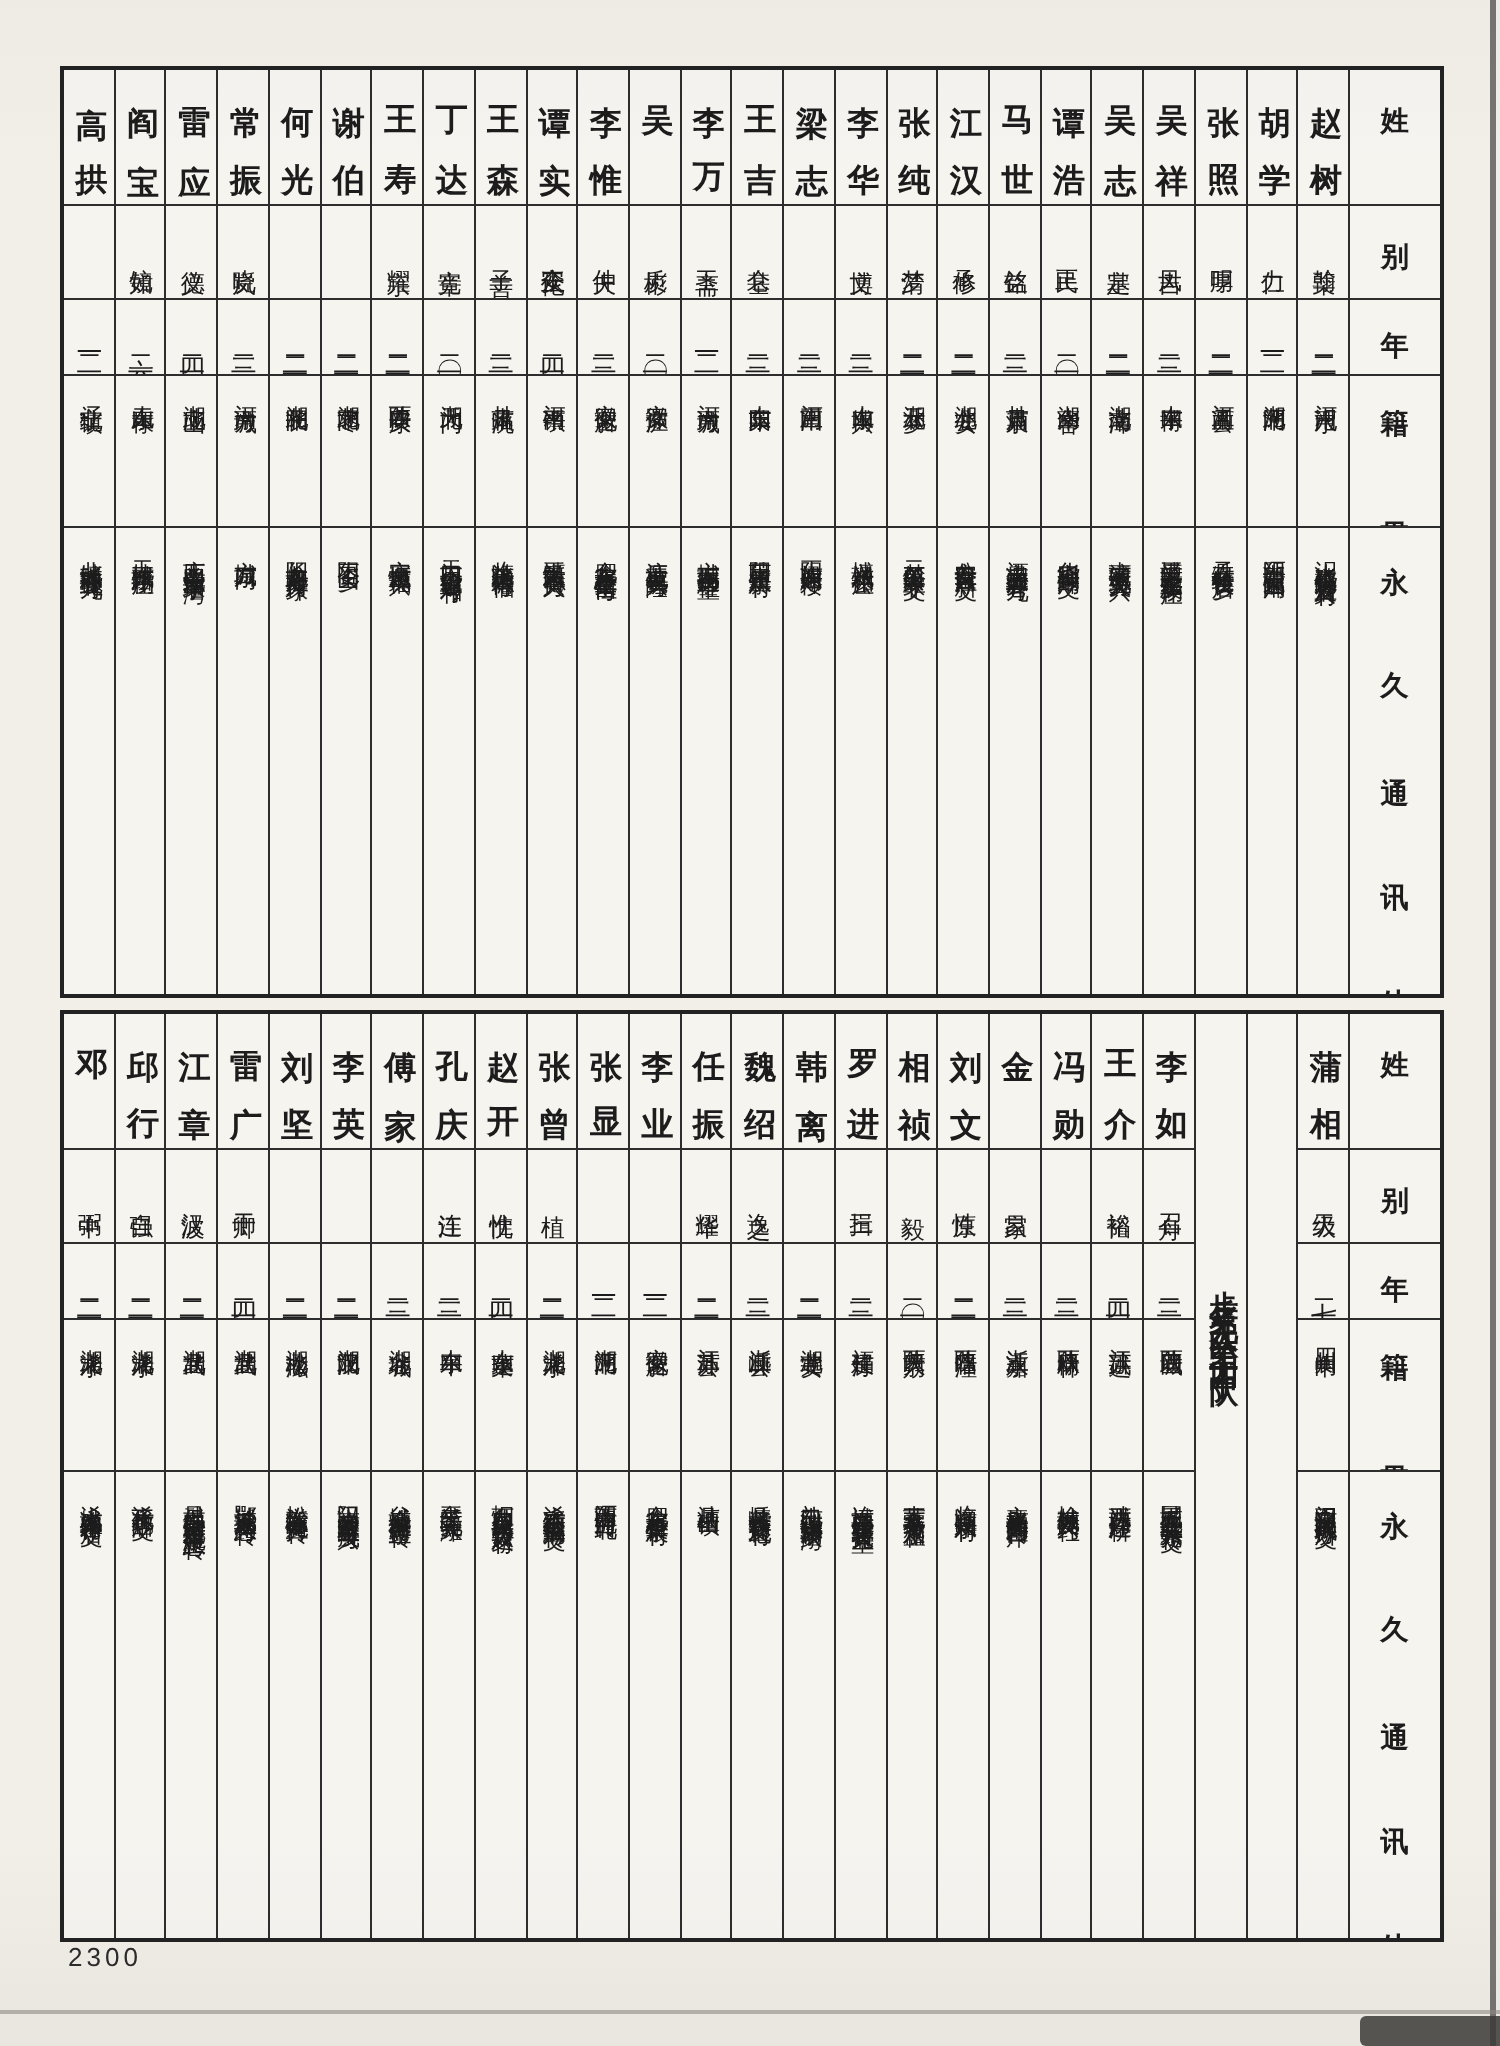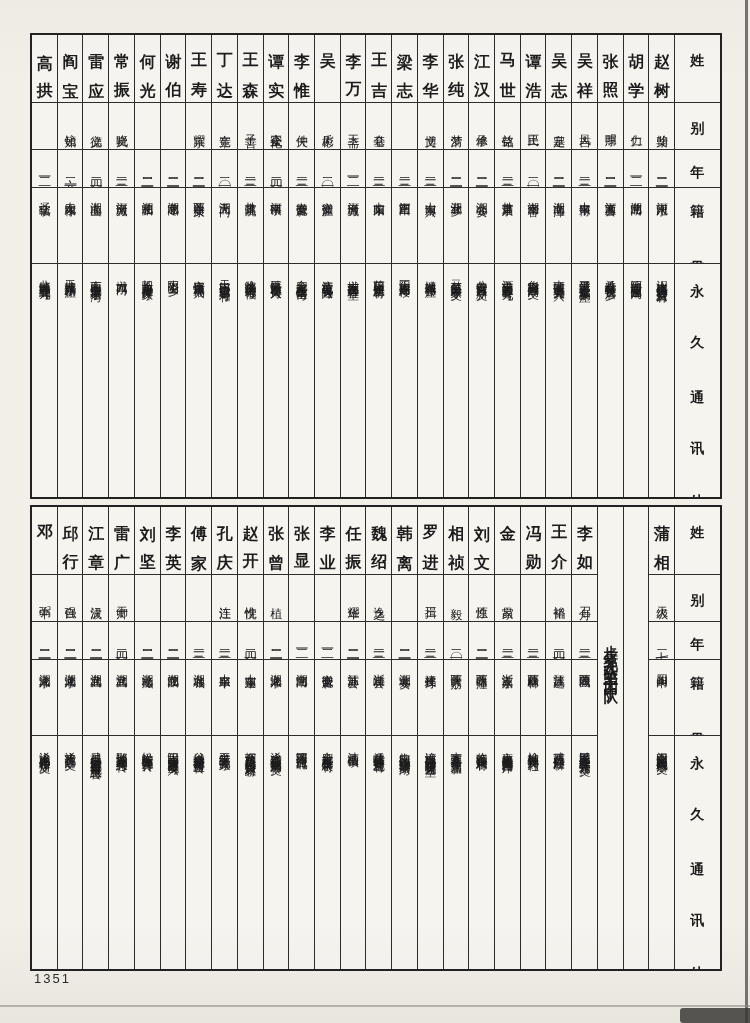--- a/index.html
+++ b/index.html
@@ -925,17 +925,17 @@
           </div>
           <div class="cell h-native native-cell">
             <div class="vtext">湖北浠水</div>
           </div>
           <div class="cell h-addr addr-cell">
             <div class="vtext">浠水城内裕丰祥布店交</div>
           </div>
         </div>
       </div>
   </div>
-  <div class="page-number">1351</div>
+  <div class="page-number">2300</div>
   <div class="scan-edge-right"></div>
   <div class="scan-edge-bottom"></div>
   <div class="scan-smudge"></div>
 </div>
 
 </body></html>

